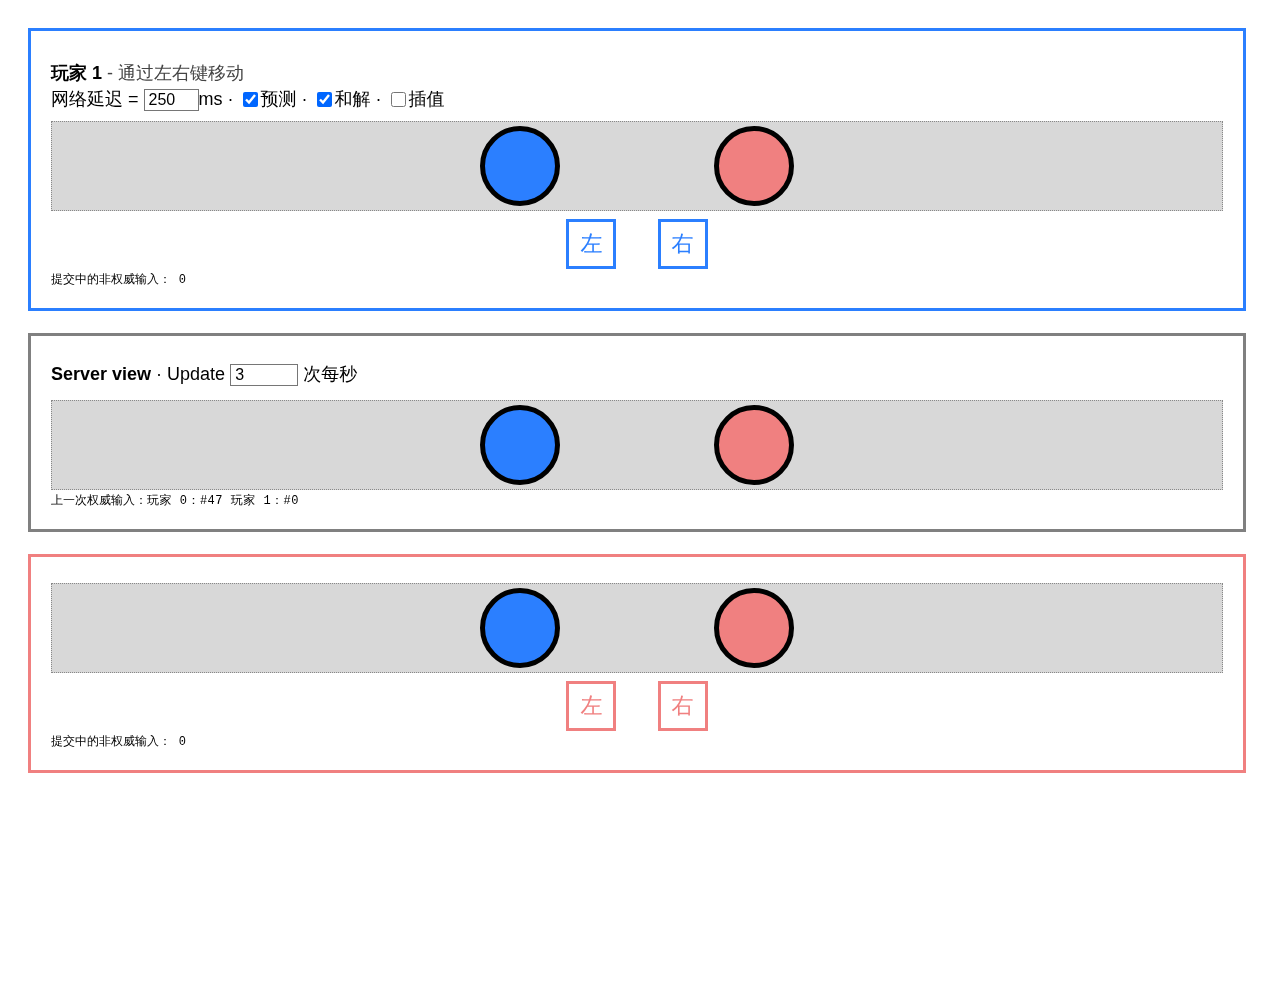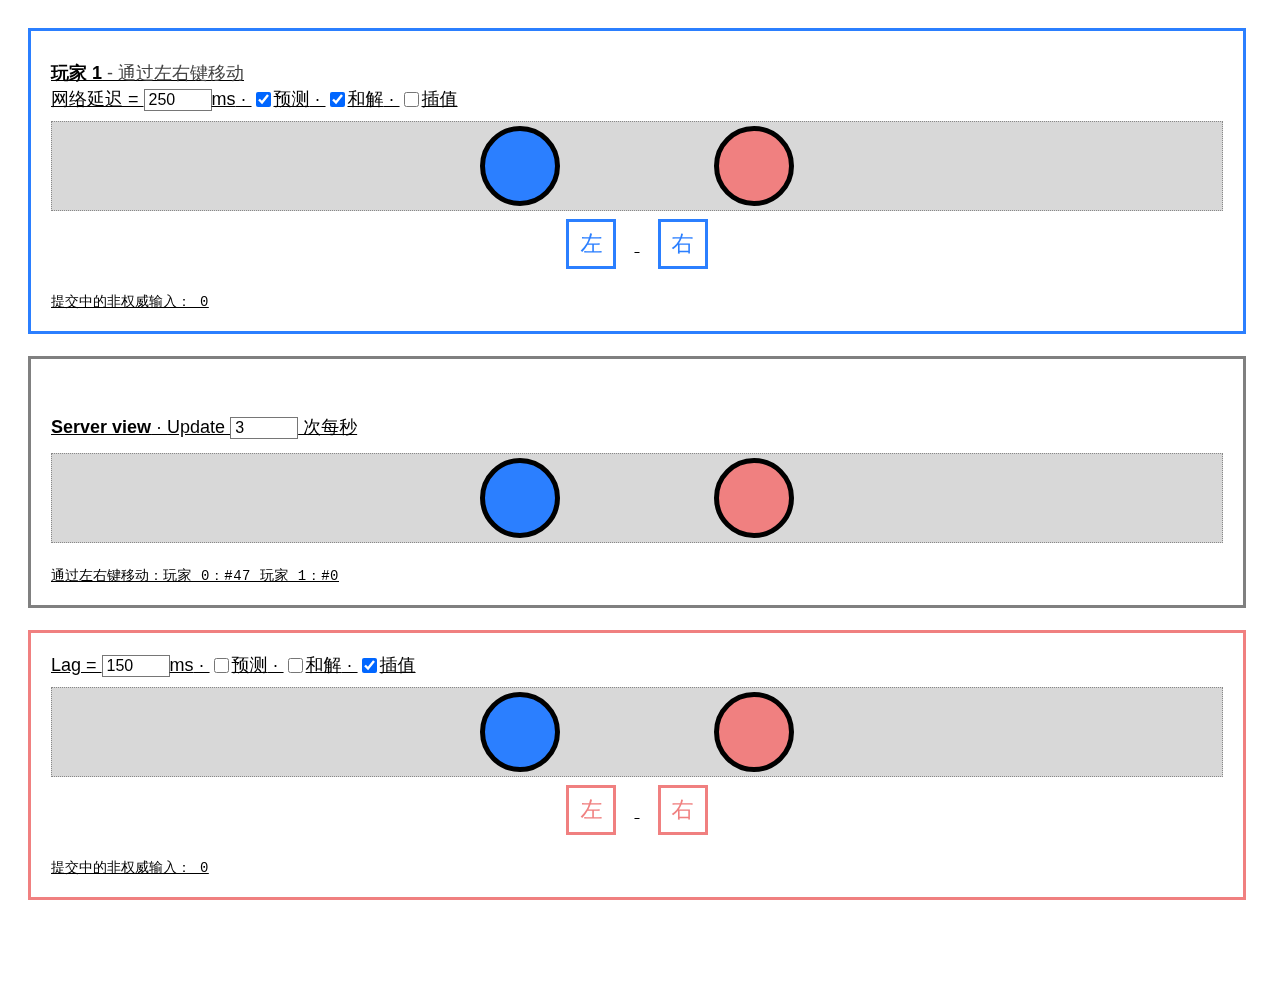--- a/index.html
+++ b/index.html
@@ -8,32 +8,31 @@
     padding: 28px;
     font-family: Arial, "Microsoft YaHei", sans-serif;
     font-size: 18px;
     color: #000;
     background: #fff;
   }
   .panel {
     border: 3px solid;
     padding: 20px;
     margin-bottom: 22px;
-    text-decoration: underline;
   }
   .panel-blue { border-color: #2b7fff; }
   .panel-gray { border-color: #808080; }
   .panel-pink { border-color: #f08080; }
 
   .header-line { margin-top: 10px; margin-bottom: 2px; }
   .header-line b { font-weight: bold; }
   .sep { color: #444; }
   .ctrl-line { margin-bottom: 10px; }
   .num-input {
-    width: 68px;
+    width: 55px;
     font-size: 16px;
     padding: 1px 4px;
     border: 1px solid #767676;
   }
   .num-input-small { width: 68px; }
   input[type=checkbox] {
     width: 15px; height: 15px;
     accent-color: #0066ff;
     vertical-align: -2px;
   }
@@ -70,22 +69,22 @@
     border: 3px solid;
     background: #fff;
     cursor: pointer;
     margin: 0 18px;
     user-select: none;
   }
   .dir-blue { border-color: #2b7fff; color: #2b7fff; }
   .dir-pink { border-color: #f08080; color: #f08080; }
 
   .status-line {
-    margin-top: 24px;
-    font-size: 14px;
+    margin-top: 2px;
+    font-size: 12px;
   }
   .mono { font-family: "Courier New", monospace; letter-spacing: 0.5px; }
 </style>
 </head>
 <body>
 
 <div class="panel panel-blue">
   <div class="header-line">
     <b>玩家 1</b><span class="sep"> - 通过左右键移动</span>
   </div>
@@ -105,41 +104,35 @@
     <span class="dir-btn dir-blue">左</span>
     <span class="dir-btn dir-blue">右</span>
   </div>
 
   <div class="status-line">
     <span>提交中的非权威输入：</span><span class="mono"> 0</span>
   </div>
 </div>
 
 <div class="panel panel-gray">
-  <div class="header-line" style="margin-top:36px;">
+  <div class="header-line" style="margin-top:6px;">
     <b>Server view</b><span> · </span><span>Update </span><input class="num-input num-input-small" type="text" value="3" style=""><span> 次每秒</span>
   </div>
 
   <div class="arena" style="margin-top:14px;">
     <div class="ball ball-blue" style="left: 40%;"></div>
     <div class="ball ball-pink" style="left: 60%;"></div>
   </div>
 
   <div class="status-line">
-    <span>通过左右键移动：</span><span class="mono">玩家 0：#47 玩家 1：#0</span>
+    <span>上一次权威输入：</span><span class="mono">玩家 0：#47 玩家 1：#0</span>
   </div>
 </div>
 
 <div class="panel panel-pink">
-  <div class="ctrl-line">
-    <span>Lag = </span><input class="num-input" type="text" value="150" style=""><span>ms</span><span> · </span>
-    <input type="checkbox" style=""><span>预测</span><span> · </span>
-    <input type="checkbox" style=""><span>和解</span><span> · </span>
-    <input type="checkbox" checked="" style=""><span>插值</span>
-  </div>
 
   <div class="arena">
     <div class="ball ball-blue" style="left: 40%;"></div>
     <div class="ball ball-pink" style="left: 60%;"></div>
   </div>
 
   <div class="btn-row">
     <span class="dir-btn dir-pink">左</span>
     <span class="dir-btn dir-pink">右</span>
   </div>

